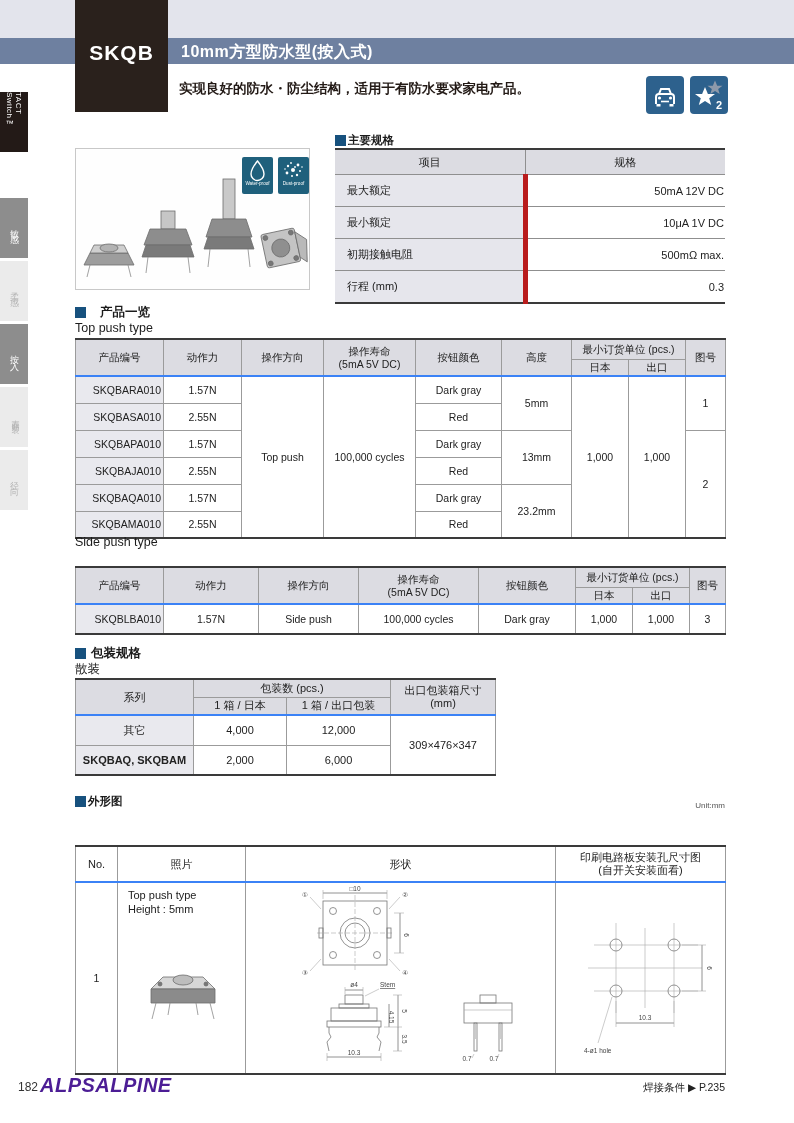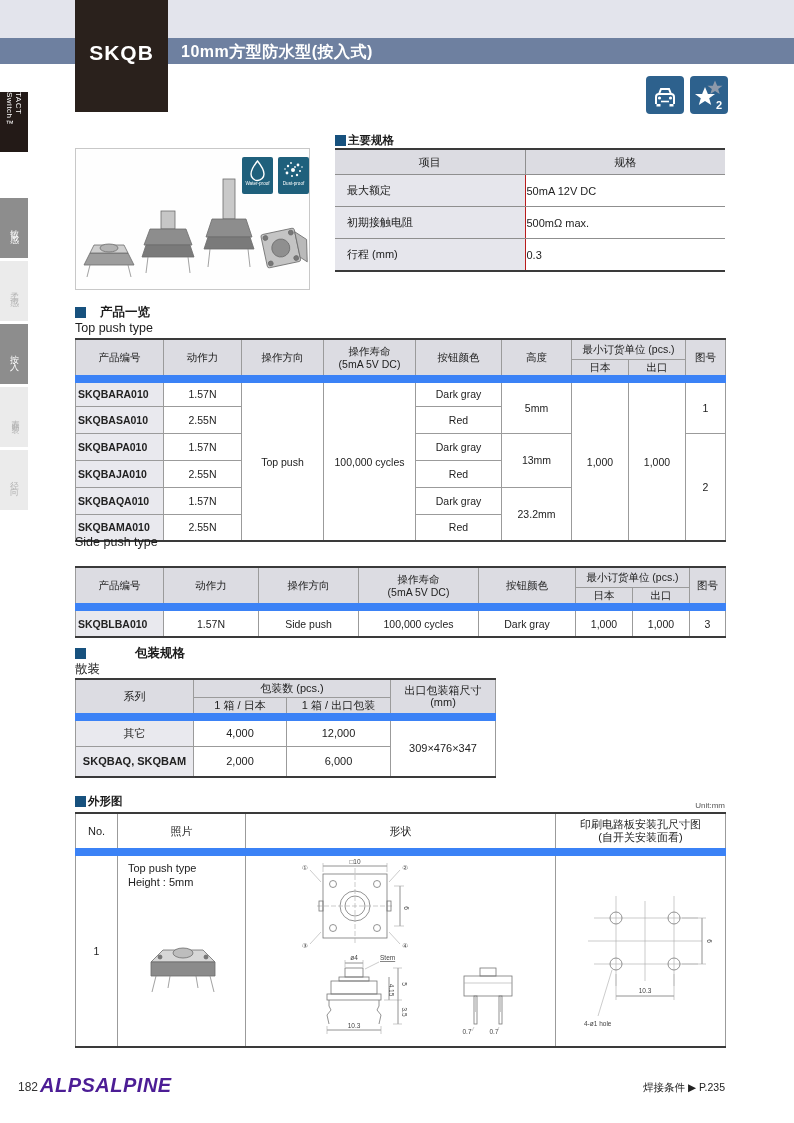--- a/index.html
+++ b/index.html
@@ -38,46 +38,46 @@
   
   .sec-title { position:absolute; font-size:11.5px; font-weight:bold; color:#1c1c1c; display:flex; align-items:center; }
   .bullet { display:inline-block; width:11px; height:11px; background:#17517e; margin-right:2px; }
   .sub-label { position:absolute; font-size:12.5px; color:#1c1c1c; }
 
   
   table { border-collapse:collapse; table-layout:fixed; }
   .dtable { border-top:2px solid #3a3a3a; border-bottom:2px solid #3a3a3a; }
   .dtable th, .dtable td { border:1px solid #9b9b9b; text-align:center; vertical-align:middle; padding:0 2px; }
   .dtable thead th { background:#dcdce2; font-weight:normal; font-size:10.5px; }
-  .dtable thead { border-bottom:8px solid #3b82f6; }
+  .dtable thead { border-bottom:2px solid #3b82f6; }
   .dtable td { font-size:10.5px; background:#fff; }
-  td.pn { background:#e9e9ee !important; font-weight:bold; text-align:left; }
+  td.pn { background:#e9e9ee !important; font-weight:normal; text-align:right; }
 
   
   .spec-table { position:absolute; left:335px; top:148px; width:390px; border-top:2px solid #3a3a3a; border-bottom:2px solid #3a3a3a; }
   .spec-table th, .spec-table td { border-bottom:1px solid #8f8f8f; font-size:11px; font-weight:normal;margin-top:24px; }
   .spec-table th { background:#dcdce2; height:22px; }
   .spec-table td.item { background:#e6e6ec; text-align:left; padding-left:12px; height:29px; }
-  .spec-table td.val { text-align:left; border-left:1px solid #b91c1c; }
+  .spec-table td.val { text-align:right; border-left:5px solid #b91c1c; }
 
   .prod-table { position:absolute; width:650px; left:75px; }
   .prod-table thead tr.h1 th { height:19px; }
   .prod-table thead tr.h2 th { height:15px; }
   .prod-table tbody tr { height:27px; }
   .side-table tbody tr { height:30px; }
   .hdr2line { font-size:10.5px; line-height:1.15; }
 
   .pack-table { position:absolute; left:75px; top:678px; width:420px; }
   .pack-table thead th { font-size:11px; }
   .pack-table tbody tr { height:30px; }
   .pack-table td { font-size:11px; }
   td.series { background:#e9e9ee !important; }
   .bold { font-weight:bold; }
 
-  .outline-table { position:absolute; left:75px; top:812px; width:650px; }
+  .outline-table { position:absolute; left:75px; top:845px; width:650px; }
   .outline-table thead th { background:#fff; height:34px; font-size:11px; }
   .outline-table tbody td { vertical-align:top; }
   .unit-note { position:absolute; left:625px; top:801px; width:100px; text-align:right; font-size:8px; color:#555; }
   .photo-cell-caption { text-align:left; font-size:11px; color:#222; padding:6px 0 0 8px; line-height:1.25; }
   .no-cell { vertical-align:middle !important; font-size:11px; }
 
   
   .page-number { position:absolute; left:18px; top:1080px; font-size:12px; color:#333; }
   .brand-logo { position:absolute; left:0; top:1074px; width:794px; text-align:left;
                 font-size:20px; font-weight:800; font-style:italic; color:#4c1d95; letter-spacing:0.5px;padding-left:40px; }
@@ -92,20 +92,21 @@
 <body>
 
 <div class="page">
 
   <div class="top-strip"></div>
   <div class="blue-band"></div>
   <div class="skqb-box">
     <span>SKQB</span>
   </div>
   <div class="band-title">10mm方型防水型(按入式)</div>
+  <div class="description">实现良好的防水・防尘结构，适用于有防水要求家电产品。</div>
 
   <div class="badge car">
     <svg width="38" height="38" viewBox="0 0 38 38">
       <rect x="0" y="0" width="38" height="38" rx="4" fill="#2d618d"></rect>
       <path d="M10 28 v-7 a3 3 0 0 1 3-3 h12 a3 3 0 0 1 3 3 v7" stroke="#fff" stroke-width="2" fill="none"></path>
       <path d="M13 18 l2-5 h8 l2 5" stroke="#fff" stroke-width="2" fill="none"></path>
       <rect x="10.5" y="28" width="4" height="2.5" fill="#fff"></rect>
       <rect x="23.5" y="28" width="4" height="2.5" fill="#fff"></rect>
       <circle cx="13.5" cy="22" r="1.6" fill="#fff"></circle>
       <circle cx="24.5" cy="22" r="1.6" fill="#fff"></circle>
@@ -205,20 +206,24 @@
     <tbody>
         <tr>
       <th>项目</th>
       <th style="border-left:1px solid #8f8f8f;">规格</th>
     </tr>
     <tr>
           <td class="item">最大额定</td>
           <td class="val">50mA 12V  DC</td>
         </tr>
     <tr>
+          <td class="item">最小额定</td>
+          <td class="val">10μA 1V DC</td>
+        </tr>
+    <tr>
           <td class="item">初期接触电阻</td>
           <td class="val">500mΩ max.</td>
         </tr>
     <tr>
           <td class="item">行程 (mm)</td>
           <td class="val">0.3</td>
         </tr>
   </tbody>
     </table>
 
@@ -339,21 +344,21 @@
         <td>Side push</td>
         <td>100,000 cycles</td>
         <td>Dark gray</td>
         <td>1,000</td>
         <td>1,000</td>
         <td>3</td>
       </tr>
     </tbody>
   </table>
 
-  <div class="sec-title" style="left:75px; top:645px; font-size:12.5px;gap:44px;">
+  <div class="sec-title" style="left:75px; top:645px; font-size:12.5px;">
     <span class="bullet" style="margin-right:5px;"></span>
     <span>包装规格</span>
   </div>
   <div class="sub-label" style="left:75px; top:661px;">散装</div>
   <table class="dtable pack-table">
     <colgroup>
         <col style="width:118px">
         <col style="width:93px">
         <col style="width:104px">
         <col style="width:105px">

